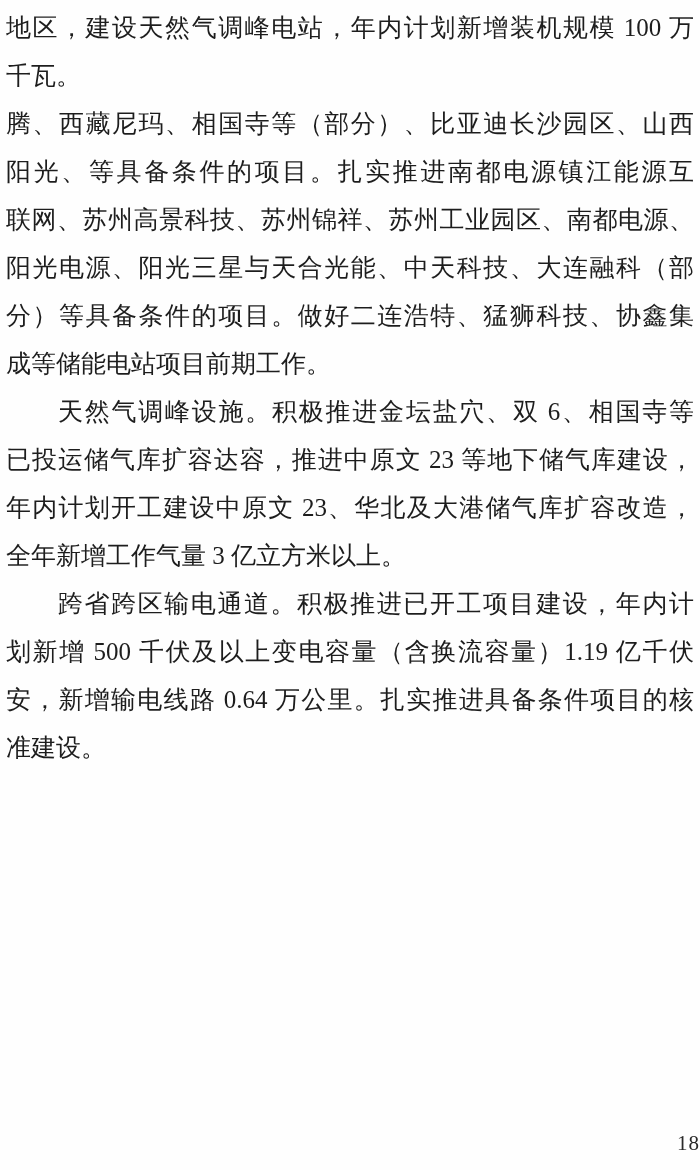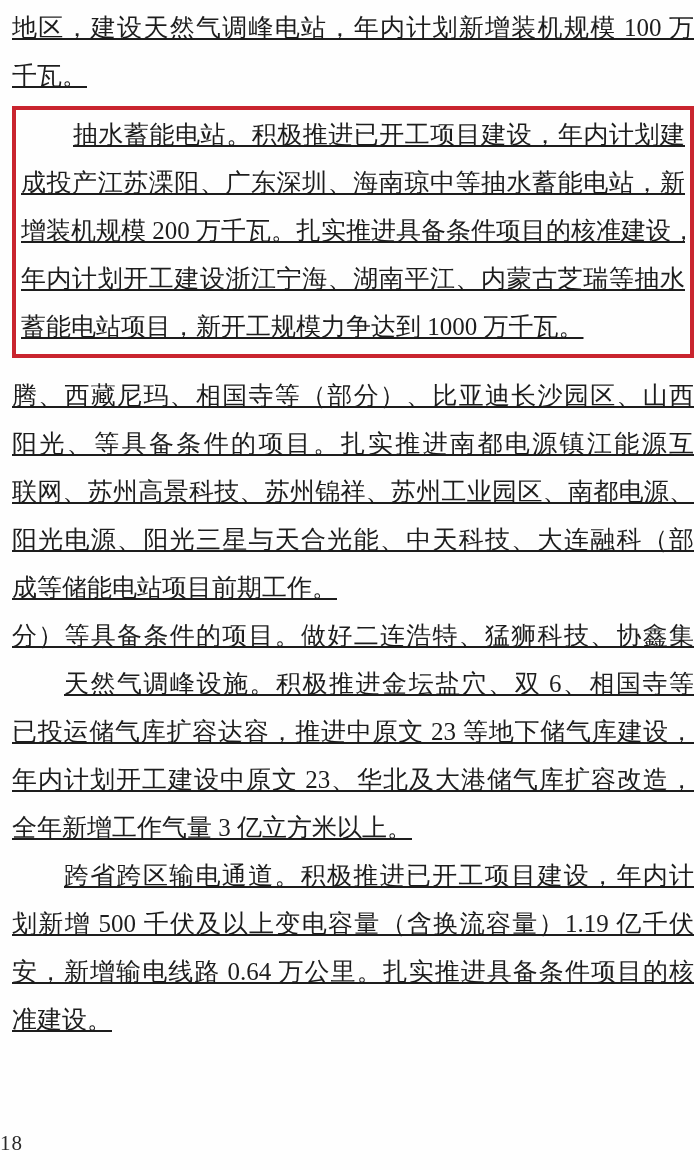--- a/index.html
+++ b/index.html
@@ -13,23 +13,22 @@
     width: 700px;
     height: 1170px;
     background: var(--paper);
     font-family: "Liberation Serif", "DejaVu Serif", serif;
     color: var(--ink);
     overflow: hidden;
   }
   .doc {
     width: 700px;
     height: 1170px;
-    padding: 4px 6px 0 12px;
+    padding: 4px 6px 0 6px;
     position: relative;
-    text-decoration: underline;
   }
   .paragraph {
     margin: 0;
   }
   .line {
     height: 48px;
     line-height: 48px;
     font-size: 25px;
     text-align: justify;
     text-align-last: justify;
@@ -47,51 +46,44 @@
   .paragraph.highlight {
     border: 4px solid var(--accent);
     margin: 6px 0 14px 0;
     padding: 1px 5px 3px 5px;
   }
   .footer {
     position: absolute;
     left: 0;
     right: 0;
     bottom: 14px;
-    text-align: left;
+    text-align: right;
   }
   .page-number {
     font-size: 21px;
     color: #2a2a2a;
     letter-spacing: 1px;
   }
 </style>
 </head>
 <body>
 
 <main class="doc">
   <div id="document-content">
       <div class="paragraph">
         <div class="line">地区，建设天然气调峰电站，年内计划新增装机规模 100 万</div>
         <div class="line last">千瓦。</div>
       </div>
-      <div class="paragraph highlight">
-        <div class="line indent">抽水蓄能电站。积极推进已开工项目建设，年内计划建</div>
-        <div class="line">成投产江苏溧阳、广东深圳、海南琼中等抽水蓄能电站，新</div>
-        <div class="line">增装机规模 200 万千瓦。扎实推进具备条件项目的核准建设，</div>
-        <div class="line">年内计划开工建设浙江宁海、湖南平江、内蒙古芝瑞等抽水</div>
-        <div class="line last">蓄能电站项目，新开工规模力争达到 1000 万千瓦。</div>
-      </div>
       <div class="paragraph">
         <div class="line">腾、西藏尼玛、相国寺等（部分）、比亚迪长沙园区、山西</div>
         <div class="line">阳光、等具备条件的项目。扎实推进南都电源镇江能源互</div>
         <div class="line">联网、苏州高景科技、苏州锦祥、苏州工业园区、南都电源、</div>
         <div class="line">阳光电源、阳光三星与天合光能、中天科技、大连融科（部</div>
+        <div class="line">分）等具备条件的项目。做好二连浩特、猛狮科技、协鑫集</div>
         <div class="line last">成等储能电站项目前期工作。</div>
-        <div class="line">分）等具备条件的项目。做好二连浩特、猛狮科技、协鑫集</div>
       </div>
       <div class="paragraph">
         <div class="line indent">天然气调峰设施。积极推进金坛盐穴、双 6、相国寺等</div>
         <div class="line">已投运储气库扩容达容，推进中原文 23 等地下储气库建设，</div>
         <div class="line">年内计划开工建设中原文 23、华北及大港储气库扩容改造，</div>
         <div class="line last">全年新增工作气量 3 亿立方米以上。</div>
       </div>
       <div class="paragraph">
         <div class="line indent">跨省跨区输电通道。积极推进已开工项目建设，年内计</div>
         <div class="line">划新增 500 千伏及以上变电容量（含换流容量）1.19 亿千伏</div>

